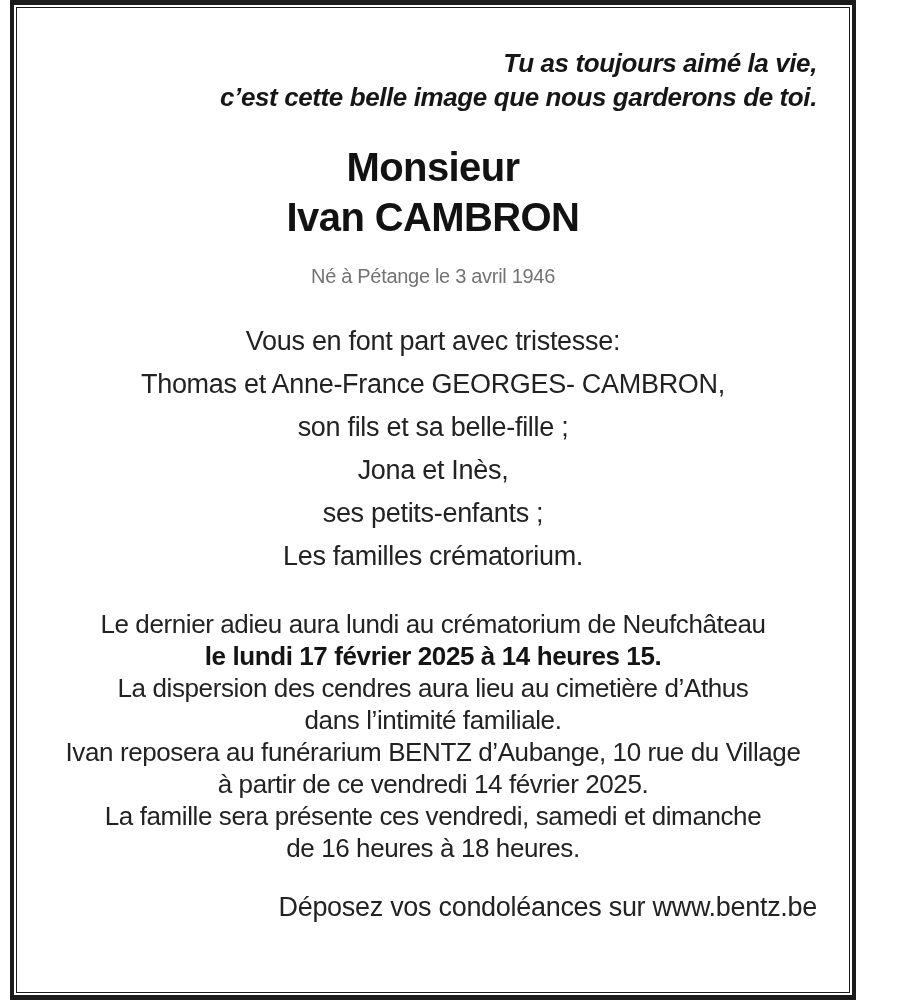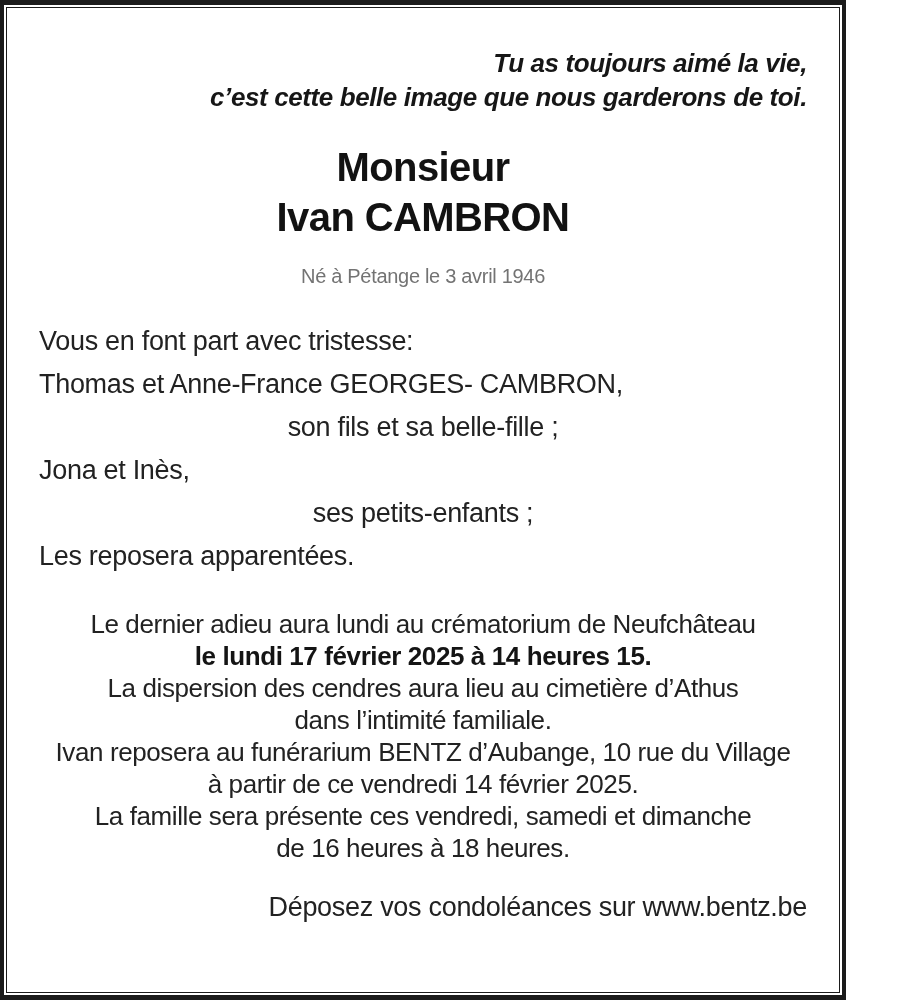--- a/index.html
+++ b/index.html
@@ -9,20 +9,21 @@
     font-family: "Liberation Sans", sans-serif;
     overflow: hidden;
   }
   .page {
     width: 846px; height: 1000px;
     background: #ffffff;
     border: 4px solid #1b1b1b;
     border-top-width: 5px;
     border-bottom-width: 5px;
     padding: 2px;
+    margin-left: 10px;
   }
   .inner-frame {
     width: 100%; height: 100%;
     border: 1.5px solid #1b1b1b;
     padding: 0 32px;
     overflow: hidden;
   }
   .epigraph {
     margin-top: 38px;
     text-align: right;
@@ -50,21 +51,21 @@
     color: #737373;
     letter-spacing: -0.3px;
   }
   .family-block {
     margin-top: 26px;
     font-size: 27px;
     line-height: 43px;
     color: #222222;
     letter-spacing: -0.3px;
   }
-  .family-block .left  { text-align: left; }
+  .family-block .left  { text-align: center; }
   .family-block .right { text-align: center; }
   .ceremony-block {
     margin-top: 30px;
     text-align: center;
     font-size: 26px;
     line-height: 32px;
     color: #222222;
     letter-spacing: -0.4px;
   }
   .ceremony-block .bold { font-weight: bold; color: #141414; }
@@ -96,21 +97,21 @@
     <div class="dates-block">
       <div>Né à Pétange le 3 avril 1946</div>
     </div>
 
     <div class="family-block">
       <div class="left">Vous en font part avec tristesse:</div>
       <div class="left">Thomas et Anne-France GEORGES- CAMBRON,</div>
       <div class="right">son fils et sa belle-fille ;</div>
       <div class="left">Jona et Inès,</div>
       <div class="right">ses petits-enfants ;</div>
-      <div class="left">Les reposera apparentées.</div>
+      <div class="left">Les familles crématorium.</div>
     </div>
 
     <div class="ceremony-block">
       <div>Le dernier adieu aura lundi au crématorium de Neufchâteau</div>
       <div class="bold">le lundi 17 février 2025 à 14 heures 15.</div>
       <div>La dispersion des cendres aura lieu au cimetière d’Athus</div>
       <div>dans l’intimité familiale.</div>
       <div>Ivan reposera au funérarium BENTZ d’Aubange, 10 rue du Village</div>
       <div>à partir de ce vendredi 14 février 2025.</div>
       <div>La famille sera présente ces vendredi, samedi et dimanche</div>

